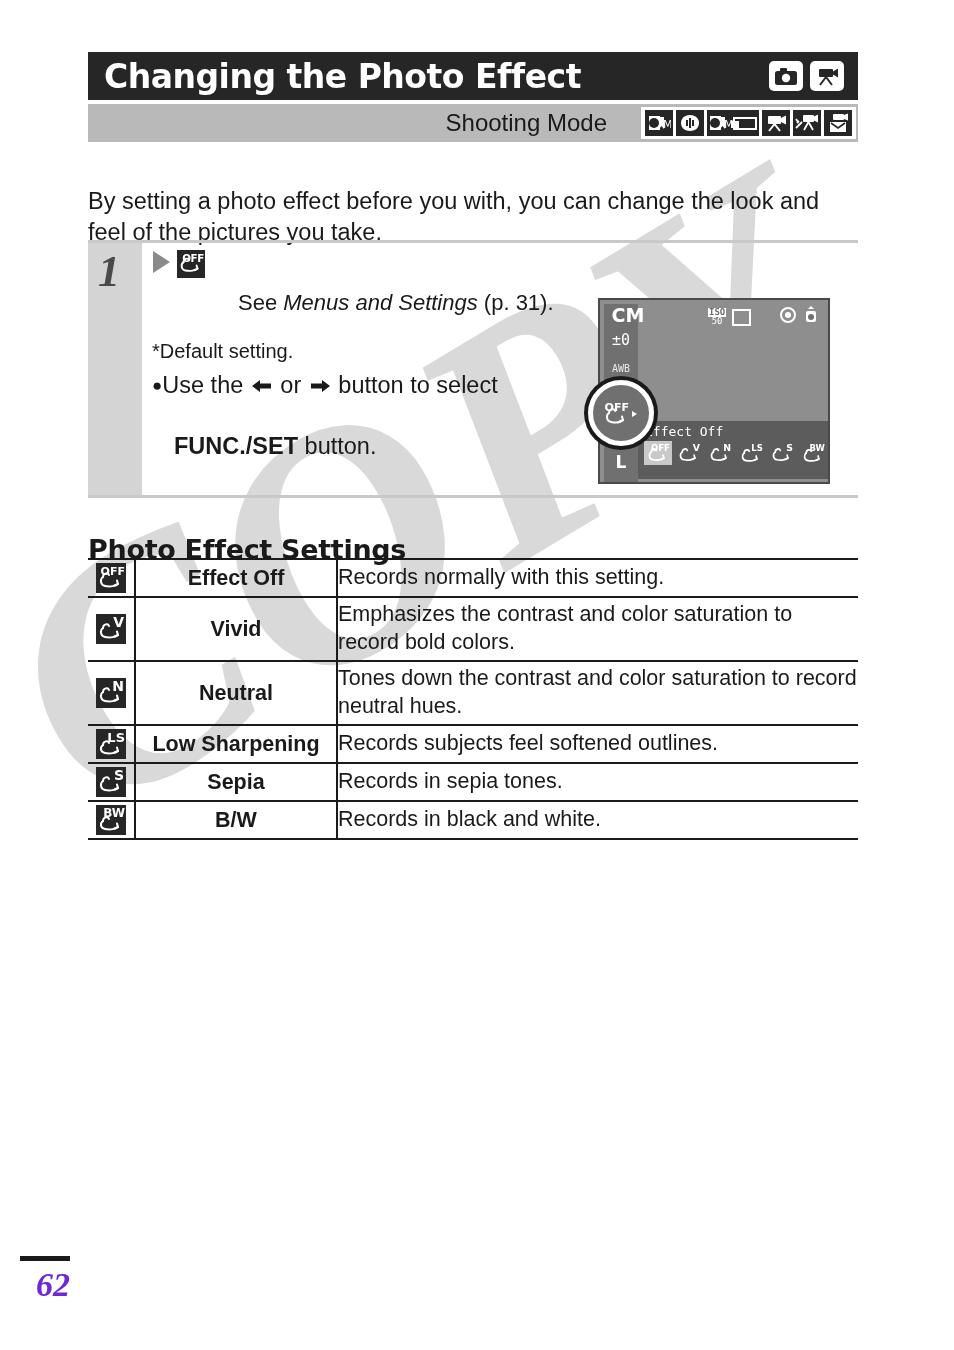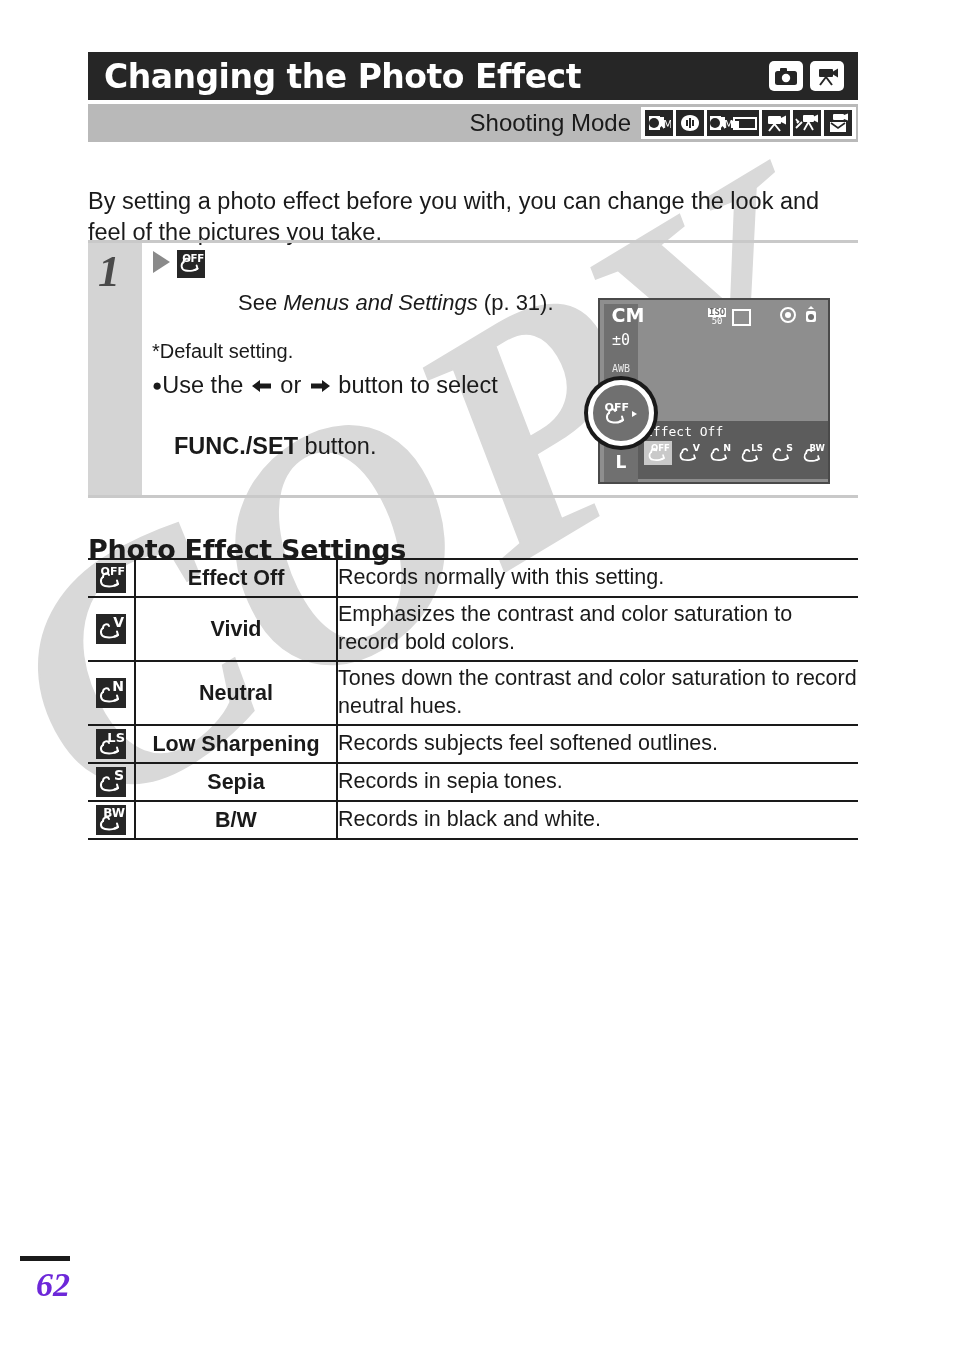--- a/index.html
+++ b/index.html
@@ -49,21 +49,21 @@
   }
   .title-icons{display:flex;gap:7px;margin-right:14px;}
   .ticon{
     width:34px;height:30px;background:#fff;border-radius:5px;
     display:flex;align-items:center;justify-content:center;
   }
 
   .modebar{
     position:absolute;left:88px;top:104px;width:770px;height:38px;
     background:#b9b9b9;
-    display:flex;align-items:center;justify-content:flex-end;
+    display:flex;align-items:center;justify-content:flex-end;gap:24px;
   }
   .modebar .mlabel{
     font-size:24px;color:#1a1a1a;margin-right:10px;
     font-family:"Liberation Sans",sans-serif;
   }
   .mode-icons{
     display:flex;align-items:center;background:#fff;
     padding:3px 4px;gap:3px;height:32px;box-sizing:border-box;
     margin-right:2px;
   }

